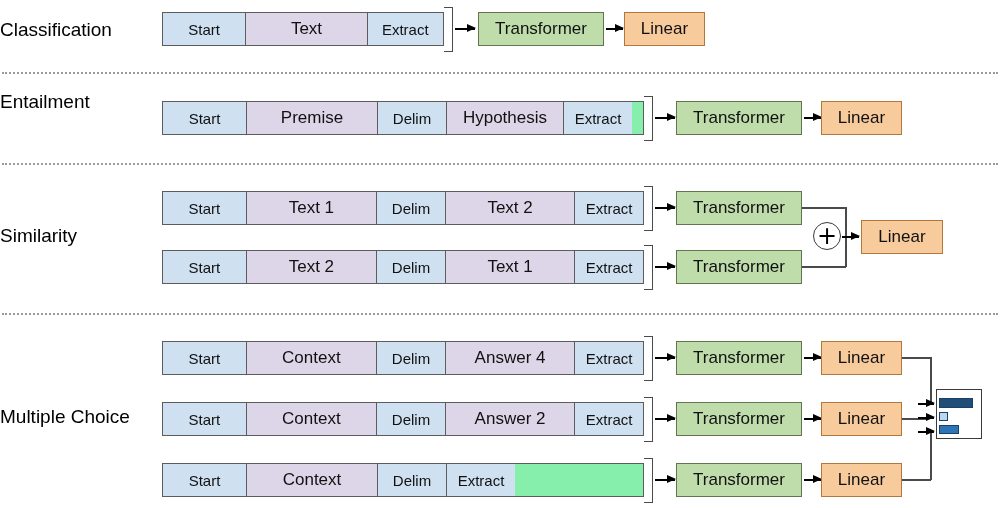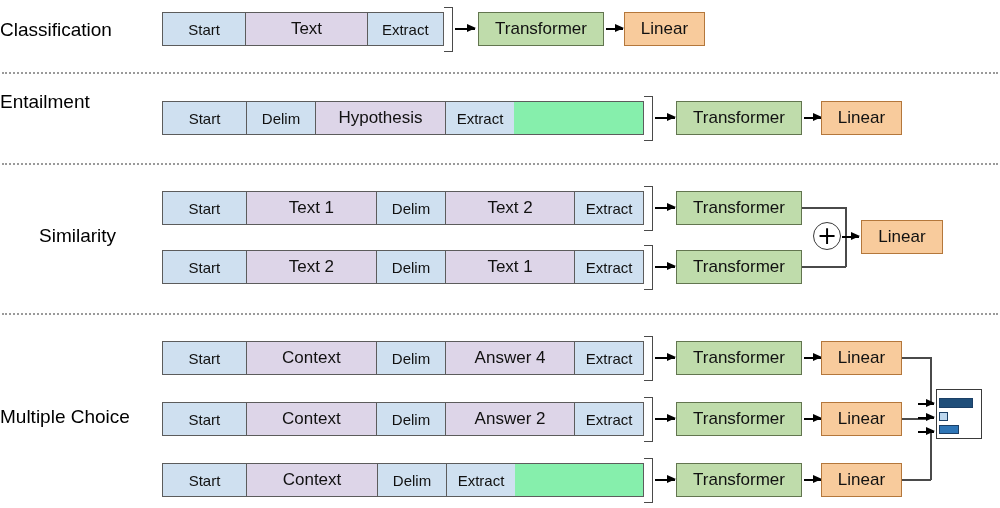--- a/index.html
+++ b/index.html
@@ -127,33 +127,34 @@
   <div class="arrow" style="left:455px; top:28px; width:20px;"></div>
 
   <div class="blk green" style="left:478px; top:12px; width:126px; height:34px;">Transformer</div>
   <div class="arrow" style="left:606px; top:28px; width:17px;"></div>
   <div class="blk orange" style="left:624px; top:12px; width:81px; height:34px;">Linear</div>
 
   <div class="sec-label" style="left:0; width:150px; top:92px;">Entailment</div>
 
   <div class="seq" style="left:162px; top:101px; width:482px;">
     <div class="tok blue" style="width:84px;">Start</div>
-    <div class="tok blue" style="width:69px;">Delim</div>
-    <div class="tok purple big" style="width:130px;">Hypothesis</div>
+    <div class="tok purple big" style="width:131px;">Premise</div>
+    <div class="tok blue" style="width:69px;">Delim</div>
+    <div class="tok purple big" style="width:117px;">Hypothesis</div>
     <div class="tok blue" style="width:68px;">Extract</div>
   </div>
 
   <div class="bracket" style="left:644px; top:96px; height:45px;"></div>
   <div class="arrow" style="left:655px; top:117px; width:20px;"></div>
 
   <div class="blk green" style="left:676px; top:101px; width:126px; height:34px;">Transformer</div>
   <div class="arrow" style="left:804px; top:117px; width:17px;"></div>
   <div class="blk orange" style="left:821px; top:101px; width:81px; height:34px;">Linear</div>
 
-  <div class="sec-label" style="left:17px; width:150px; top:226px;padding-left:22px;">Similarity</div>
+  <div class="sec-label" style="left:0; width:150px; top:226px;">Similarity</div>
 
   <div class="seq" style="left:162px; top:191px; width:482px;">
     <div class="tok blue" style="width:84px;">Start</div>
     <div class="tok purple big" style="width:131px;">Text 1</div>
     <div class="tok blue" style="width:69px;">Delim</div>
     <div class="tok purple big" style="width:130px;">Text 2</div>
     <div class="tok blue" style="width:68px;">Extract</div>
   </div>
 
   <div class="seq" style="left:162px; top:250px; width:482px;">

